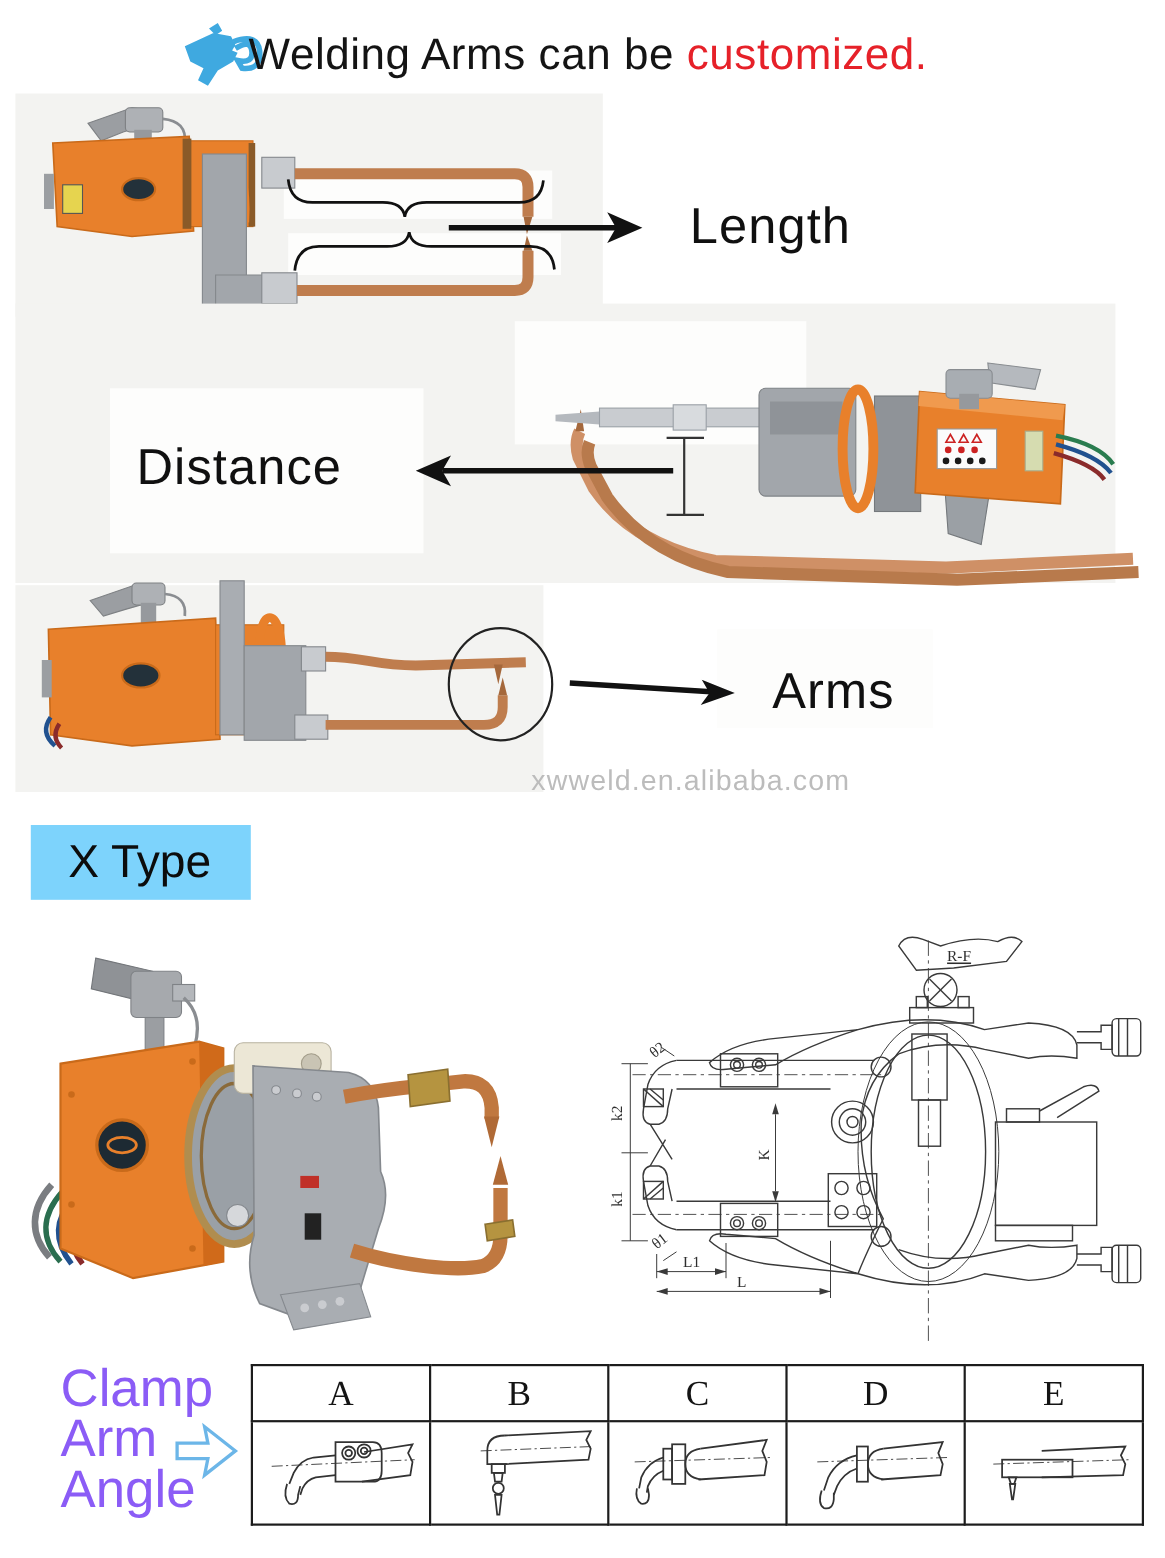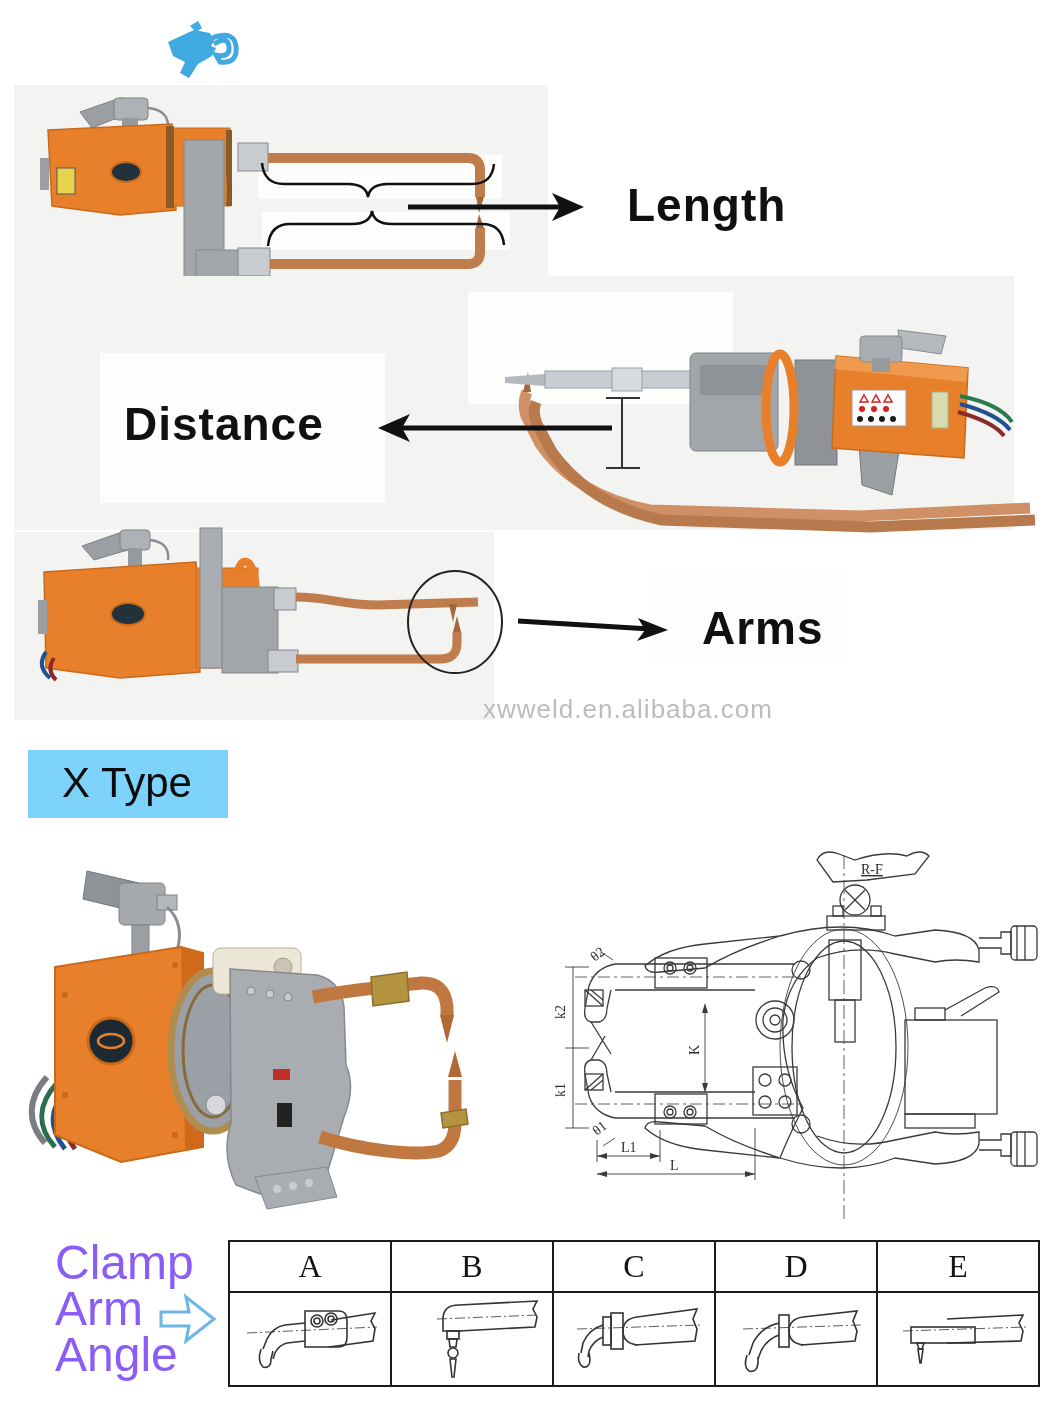--- a/index.html
+++ b/index.html
@@ -5,21 +5,21 @@
   html,body{margin:0;padding:0;}
   body{width:1059px;height:1416px;background:#ffffff;position:relative;
        font-family:"Liberation Sans",sans-serif;overflow:hidden;}
   .abs{position:absolute;}
   
   .hdr-title{left:226px;top:28px;font-size:40px;color:#141414;letter-spacing:0.5px;}
   .hdr-title .red{color:#e62129;}
   
   .sec-bg{background:#f3f3f1;}
   .white-box{background:#fdfdfc;}
-  .big-label{font-size:46px;color:#101010;letter-spacing:1px;font-weight:bold;}
+  .big-label{font-size:46px;color:#101010;letter-spacing:1px;}
   .watermark{font-size:26px;color:#bcbcbc;letter-spacing:1px;}
   
   .xtype{left:28px;top:750px;width:200px;height:68px;background:#7dd3fc;
          color:#0c0c0c;font-size:42px;line-height:66px;padding-left:34px;box-sizing:border-box;}
   
   .clamp-caption{left:55px;top:1240px;font-size:48px;line-height:46px;color:#8b5cf6;}
   table.clamp{position:absolute;left:228px;top:1240px;width:812px;height:145px;
               border-collapse:collapse;table-layout:fixed;}
   table.clamp th,table.clamp td{border:2px solid #1c1c1c;padding:0;}
   table.clamp th{height:49px;font-family:"Liberation Serif",serif;font-weight:normal;
@@ -31,20 +31,24 @@
 </head>
 <body>
 
 <div class="abs" style="left:0;top:0;width:1059px;height:85px;">
   <span class="abs" style="left:160px;top:20px;">
     <svg width="84" height="60" viewBox="0 0 84 60">
       <path fill="#3fa9e0" d="M30,6 l8,-5 4,7 -6,4 Z M8,22 L34,10 l16,3 4,8 -3,5 5,2 -4,8 -14,8 -9,14 -9,-5 5,-11 -12,-6 Z"></path>
       <path fill="none" stroke="#3fa9e0" stroke-width="5" d="M52,18 q22,-8 24,8 q2,18 -16,16 l-4,-7 q14,3 13,-8 q-1,-12 -15,-3"></path>
     </svg>
   </span>
+  <div class="abs hdr-title">
+    <span>Welding Arms can be</span>
+    <span class="red">customized.</span>
+  </div>
 </div>
 
 <div class="abs sec-bg" style="left:14px;top:85px;width:534px;height:203px;"></div>
 <div class="abs white-box" style="left:258px;top:155px;width:244px;height:44px;"></div>
 <div class="abs white-box" style="left:262px;top:212px;width:248px;height:38px;"></div>
 
 <span class="abs" style="left:30px;top:90px;">
 <svg width="560" height="200" viewBox="30 90 560 200">
 
   <polygon points="80,112 120,98 136,100 138,112 112,120 92,128" fill="#9b9ea2" stroke="#7e8184" stroke-width="1"></polygon>

